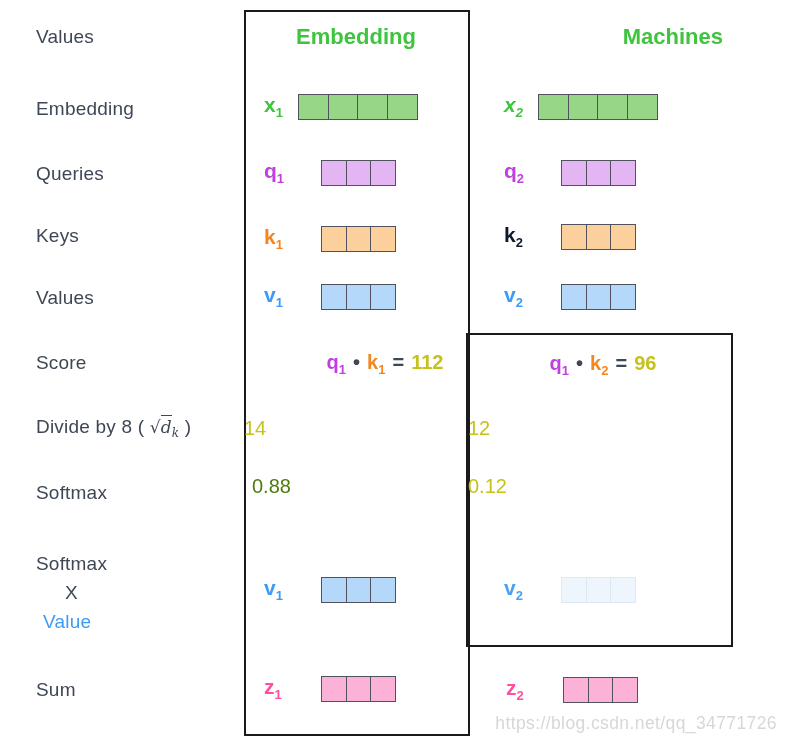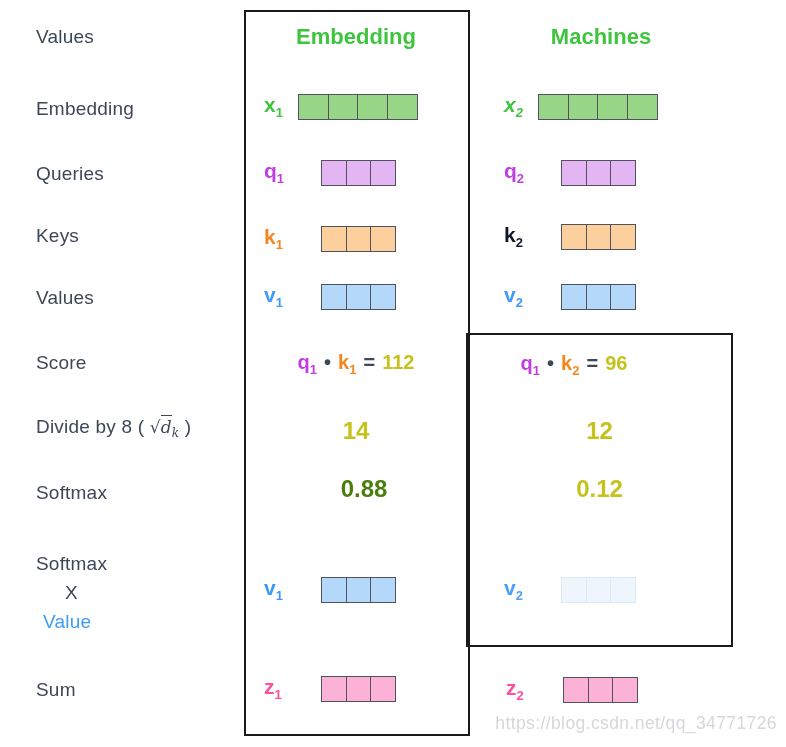--- a/index.html
+++ b/index.html
@@ -31,47 +31,47 @@
   #lbl-sum{top:679px;}
   .math{font-family:"DejaVu Serif",serif;font-style:italic;font-size:17px;}
   .math .ovl{border-top:1.4px solid #3e4756;padding-top:1px;}
   .math sub{font-size:12px;}
 
   
   .colheader{
     position:absolute;top:24px;font-size:22px;font-weight:bold;text-align:center;
   }
   #hdr-thinking{left:244px;width:224px;}
-  #hdr-machines{left:468px;width:266px;}
+  #hdr-machines{left:457px;width:266px;text-align:right;}
 
   
   .vec{position:absolute;display:flex;align-items:center;height:28px;}
   .vlabel{font-size:21px;font-weight:bold;width:34px;flex:0 0 34px;}
   .vlabel sub{font-size:13px;}
   .cells{display:flex;}
   .cells.c3{margin-left:23px;}
   .cell{height:26px;border:1.5px solid #52525e;margin-left:-1.5px;box-sizing:border-box;}
   .cell:first-child{margin-left:0;}
   .c4 .cell{width:31px;}
   .c3 .cell{width:26px;}
   
   #vec-x1{left:264px;top:93px;}  #vec-x2{left:504px;top:93px;font-style:italic;}
   #vec-q1{left:264px;top:159px;} #vec-q2{left:504px;top:159px;}
   #vec-k1{left:264px;top:225px;} #vec-k2{left:504px;top:223px;}
   #vec-v1{left:264px;top:283px;} #vec-v2{left:504px;top:283px;}
   #vec-v1w{left:264px;top:576px;} #vec-v2w{left:504px;top:576px;}
   #vec-z1{left:264px;top:675px;} #vec-z2{left:506px;top:676px;}
 
   
-  .scoreline{position:absolute;font-size:20px;font-weight:bold;text-align:center;white-space:nowrap;}
+  .scoreline{position:absolute;font-size:20px;font-weight:bold;text-align:center;white-space:nowrap;margin-left:29px;}
   .scoreline sub{font-size:13px;}
   .scoreline .gap{display:inline-block;width:7px;}
   #score-left{left:244px;width:224px;top:351px;}
   #score-right{left:462px;width:224px;top:352px;}
-  .bigval{position:absolute;font-size:24px;font-weight:bold;text-align:center;}
+  .bigval{position:absolute;font-size:20px;font-weight:normal;}
   #div-left{left:244px;width:224px;top:417px;}
   #div-right{left:468px;width:263px;top:417px;}
   #soft-left{left:244px;width:224px;top:475px;}
   #soft-right{left:468px;width:263px;top:475px;}
 
   
   #watermark{
     position:absolute;right:9px;top:713px;font-size:17.5px;letter-spacing:.4px;
   }
 </style>

